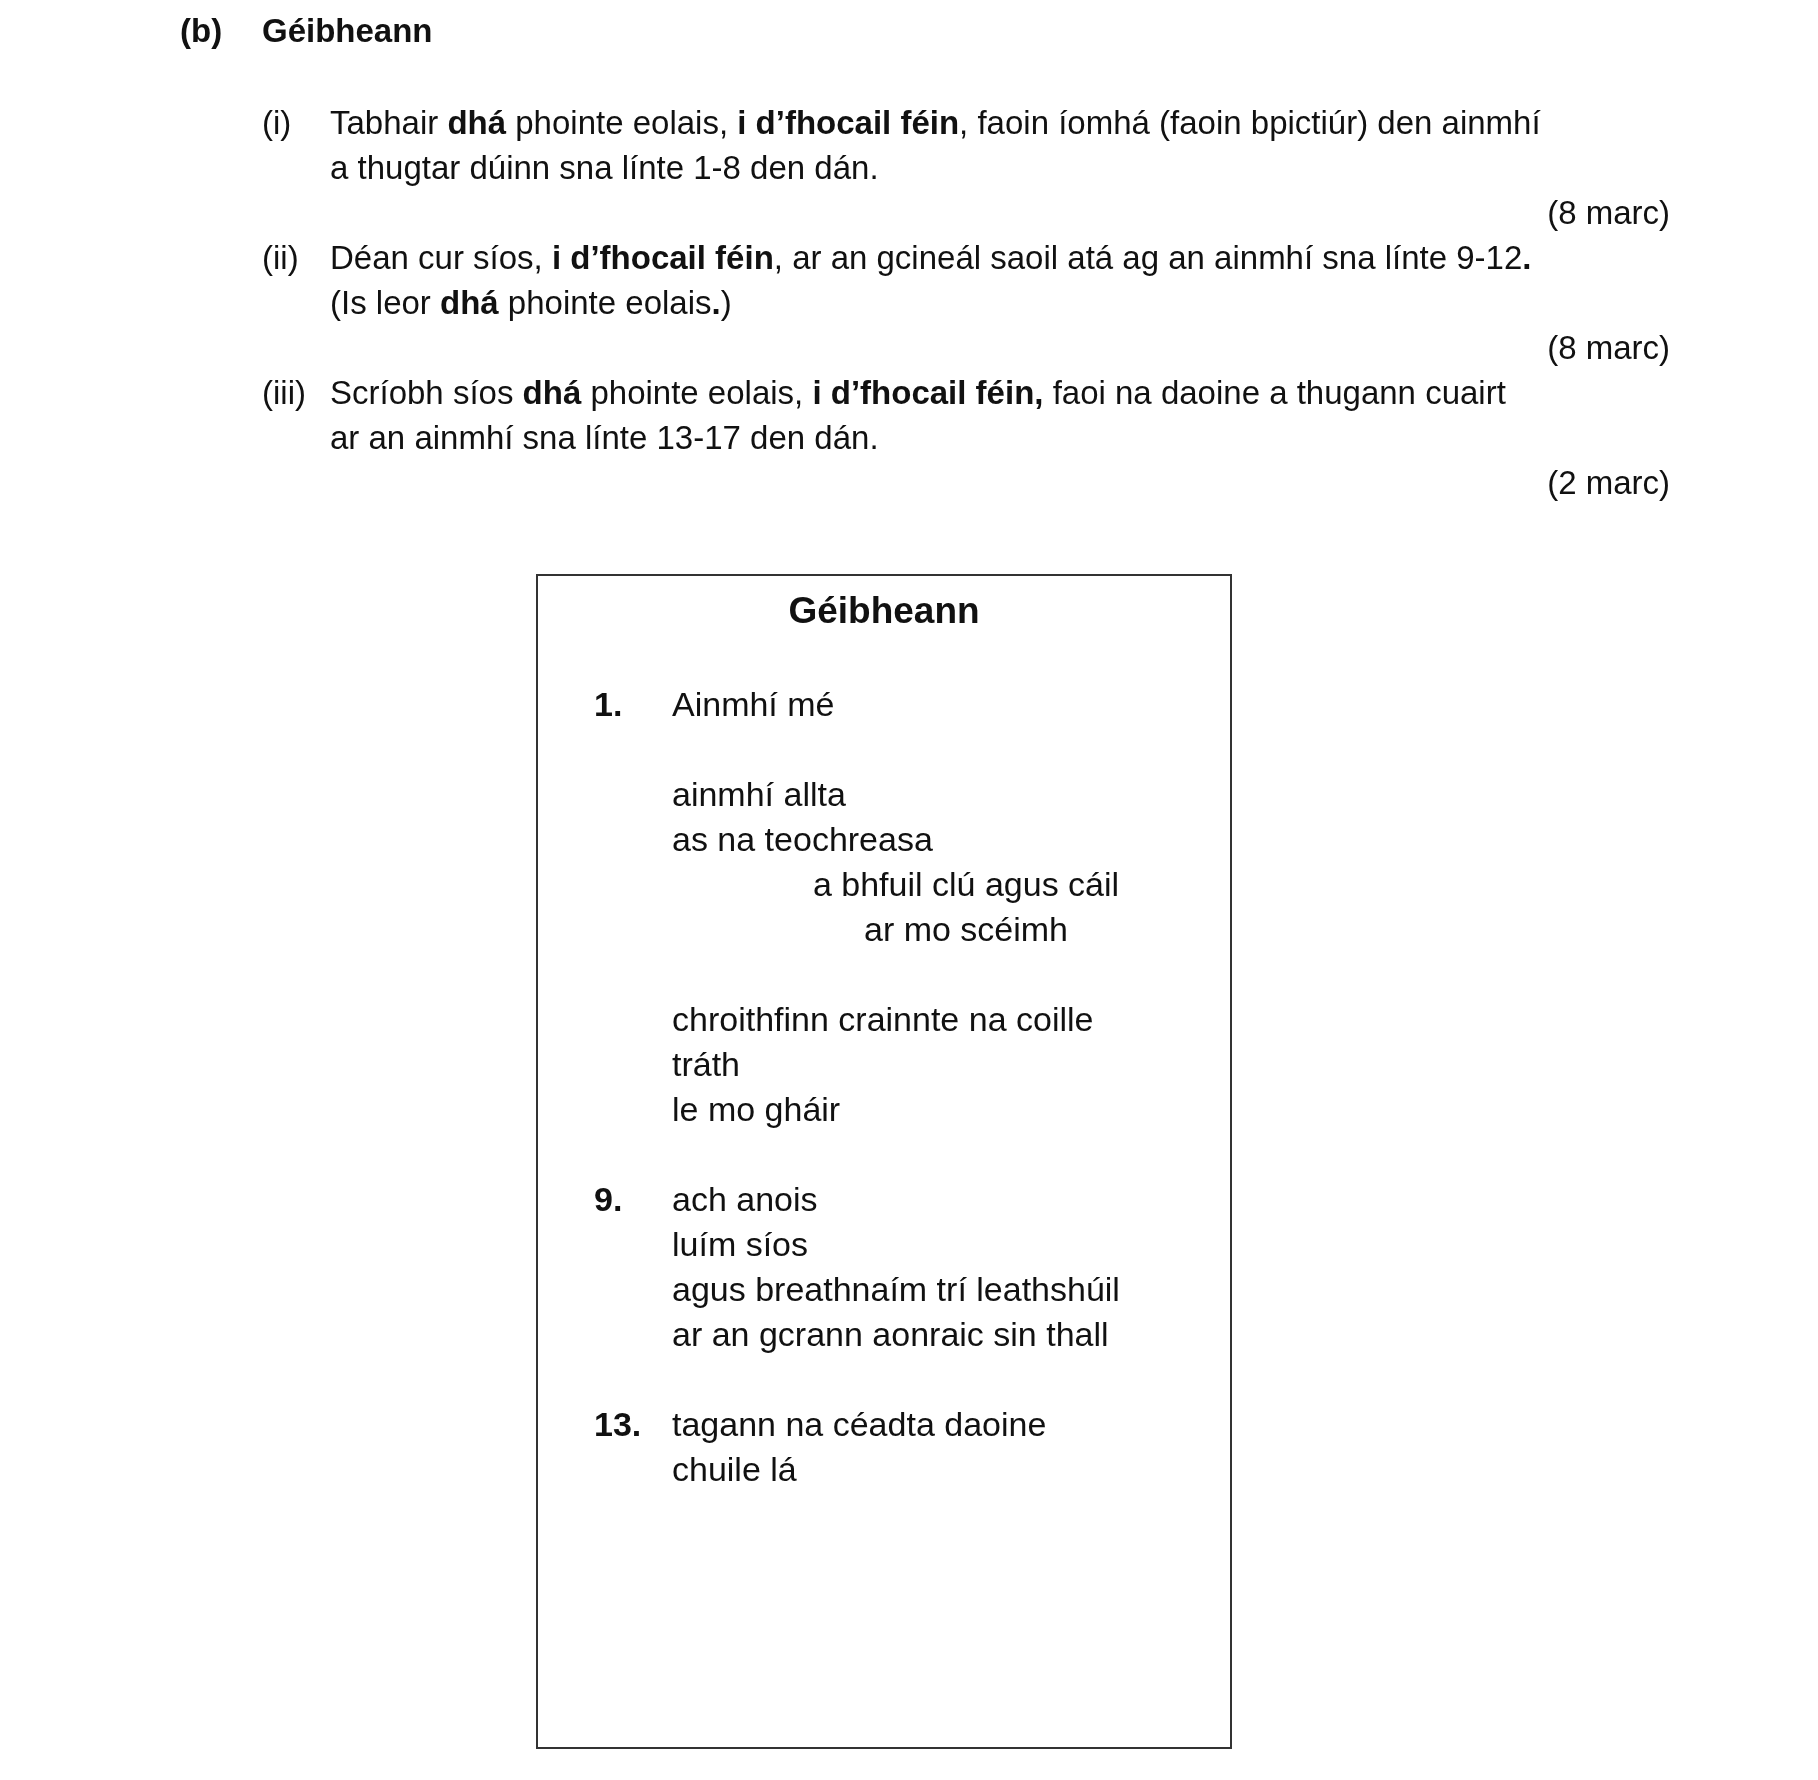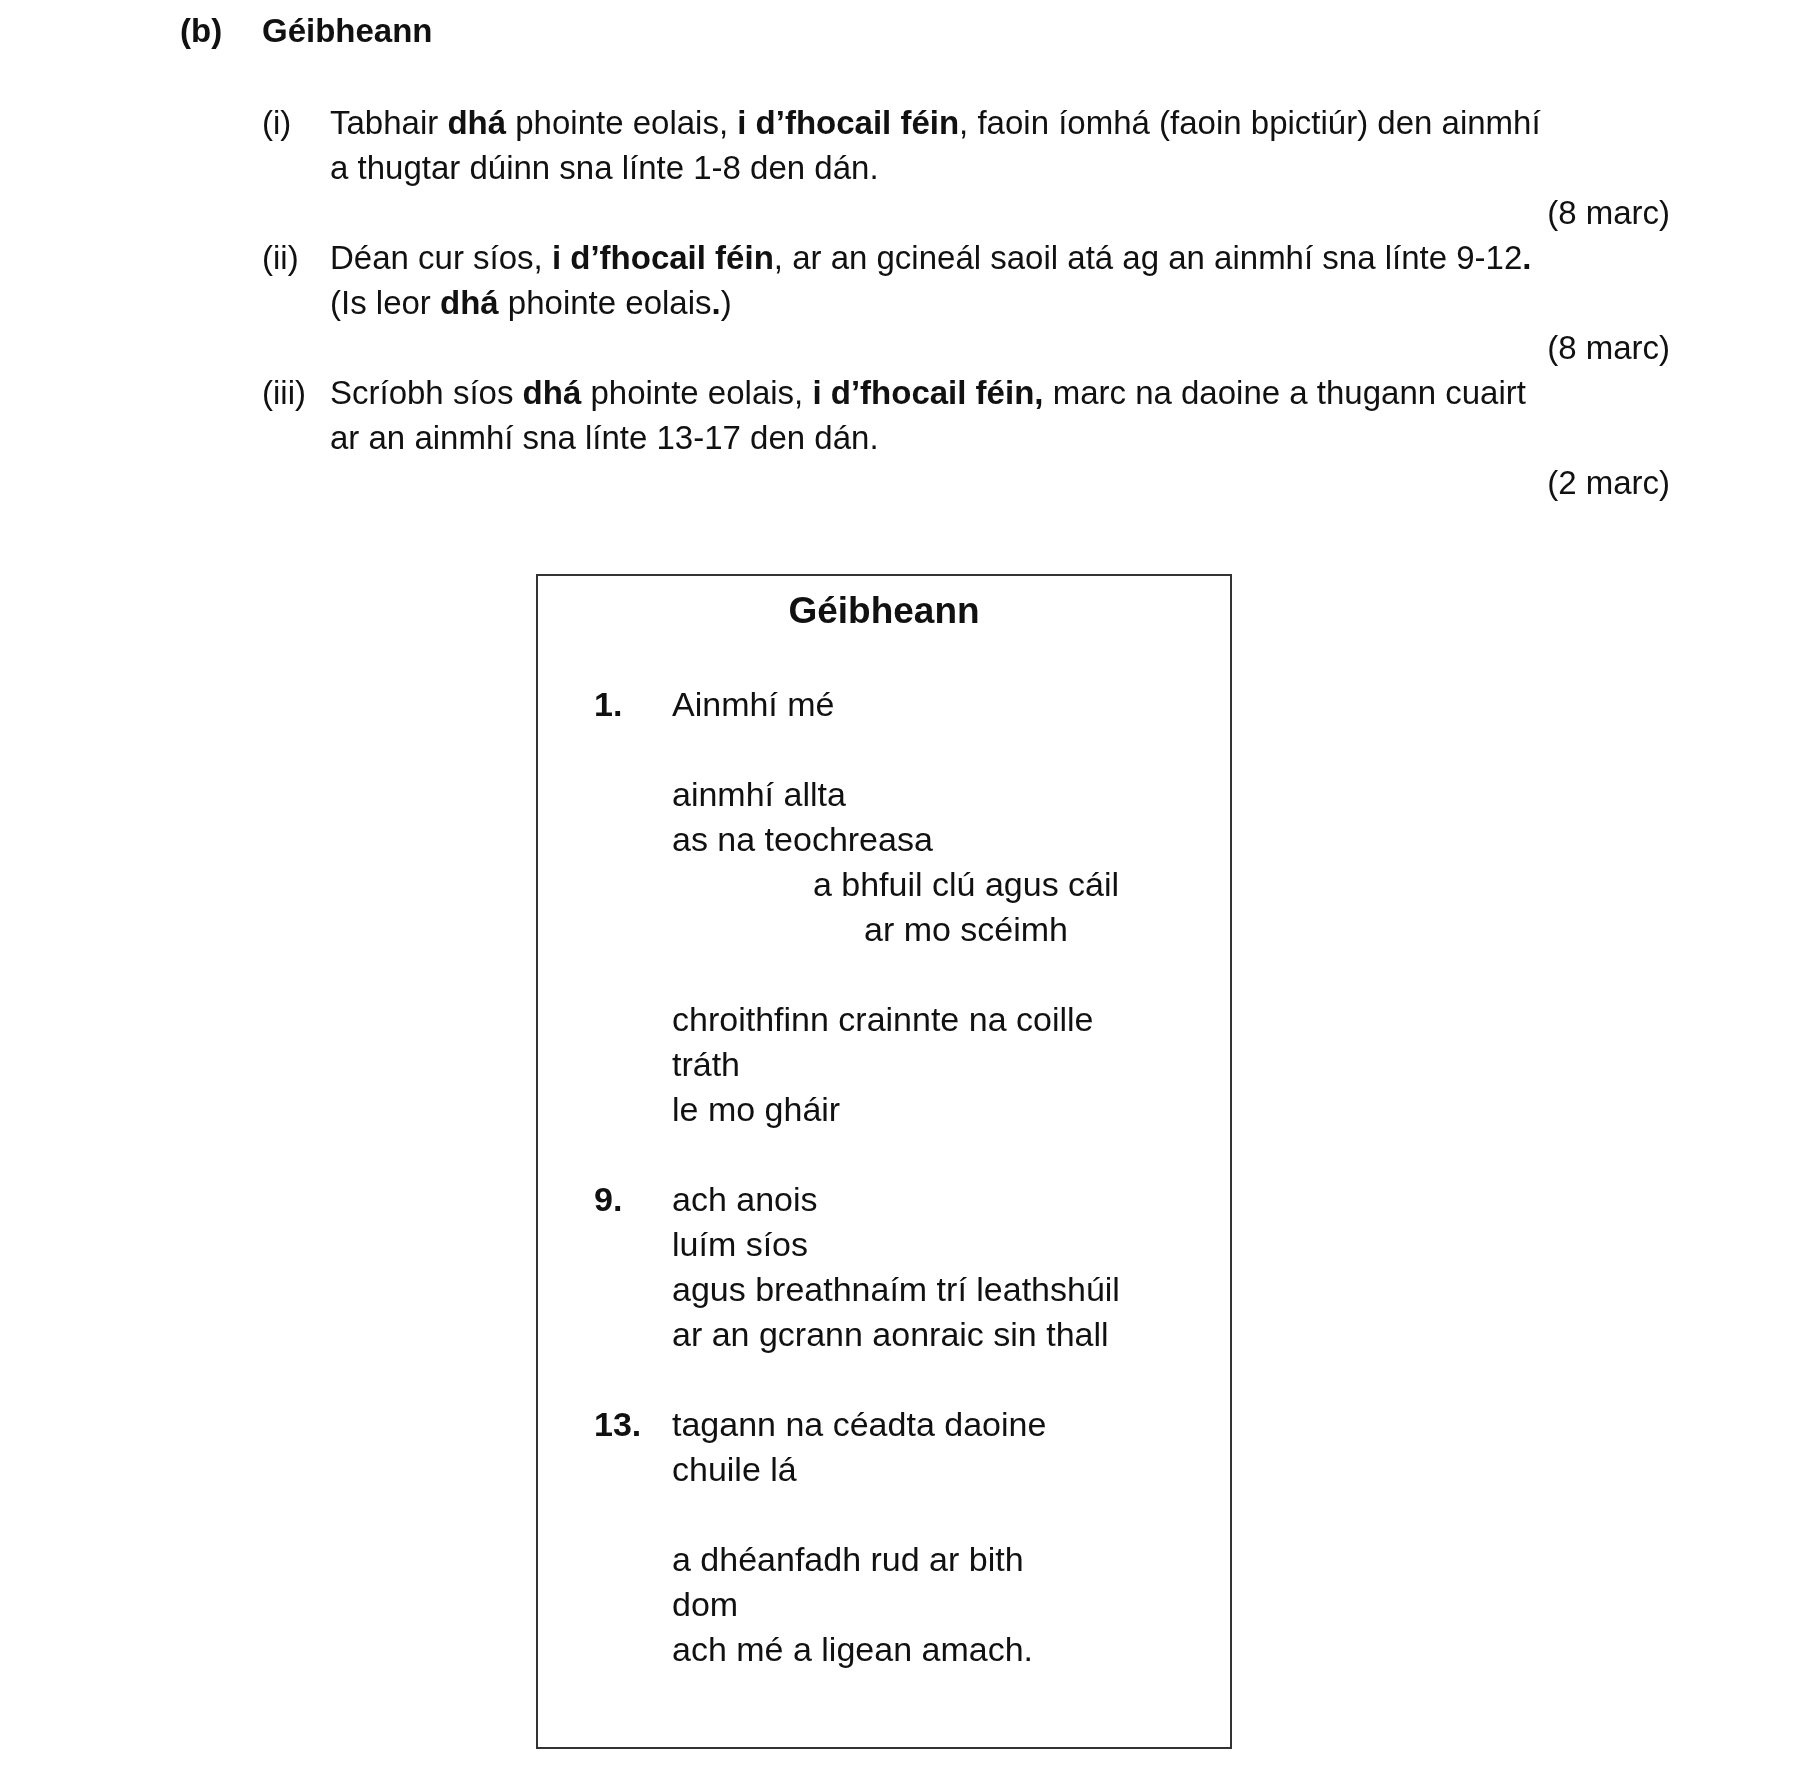--- a/index.html
+++ b/index.html
@@ -82,21 +82,21 @@
       <div class="q-text">
         <div class="q-line"><span>Déan cur síos, </span><span class="b">i d’fhocail féin</span><span>, ar an gcineál saoil atá ag an ainmhí sna línte 9-12</span><span class="b">.</span></div>
         <div class="q-line"><span>(Is leor </span><span class="b">dhá</span><span> phointe eolais</span><span class="b">.</span><span>)</span></div>
       </div>
     </div>
     <div class="q-marks">(8 marc)</div>
 
     <div class="q-item">
       <div class="q-marker">(iii)</div>
       <div class="q-text">
-        <div class="q-line"><span>Scríobh síos </span><span class="b">dhá</span><span> phointe eolais, </span><span class="b">i d’fhocail féin,</span><span> marc na daoine a thugann cuairt</span></div>
+        <div class="q-line"><span>Scríobh síos </span><span class="b">dhá</span><span> phointe eolais, </span><span class="b">i d’fhocail féin,</span><span> faoi na daoine a thugann cuairt</span></div>
         <div class="q-line"><span>ar an ainmhí sna línte 13-17 den dán.</span></div>
       </div>
     </div>
     <div class="q-marks">(2 marc)</div>
 
   </div>
 
   <div class="poem-box">
     <div class="poem-title">Géibheann</div>
     <div class="stanzas">
@@ -138,25 +138,17 @@
       </div>
 
       <div class="stanza">
         <div class="stanza-num">13.</div>
         <div class="stanza-lines">
           <div class="poem-line">tagann na céadta daoine</div>
           <div class="poem-line">chuile lá</div>
         </div>
       </div>
 
-      <div class="stanza">
-        <div class="stanza-num"></div>
-        <div class="stanza-lines">
-          <div class="poem-line">a dhéanfadh rud ar bith</div>
-          <div class="poem-line">dom</div>
-          <div class="poem-line">ach mé a ligean amach.</div>
-        </div>
-      </div>
 
     </div>
   </div>
 
 </div>
 
 </body></html>

